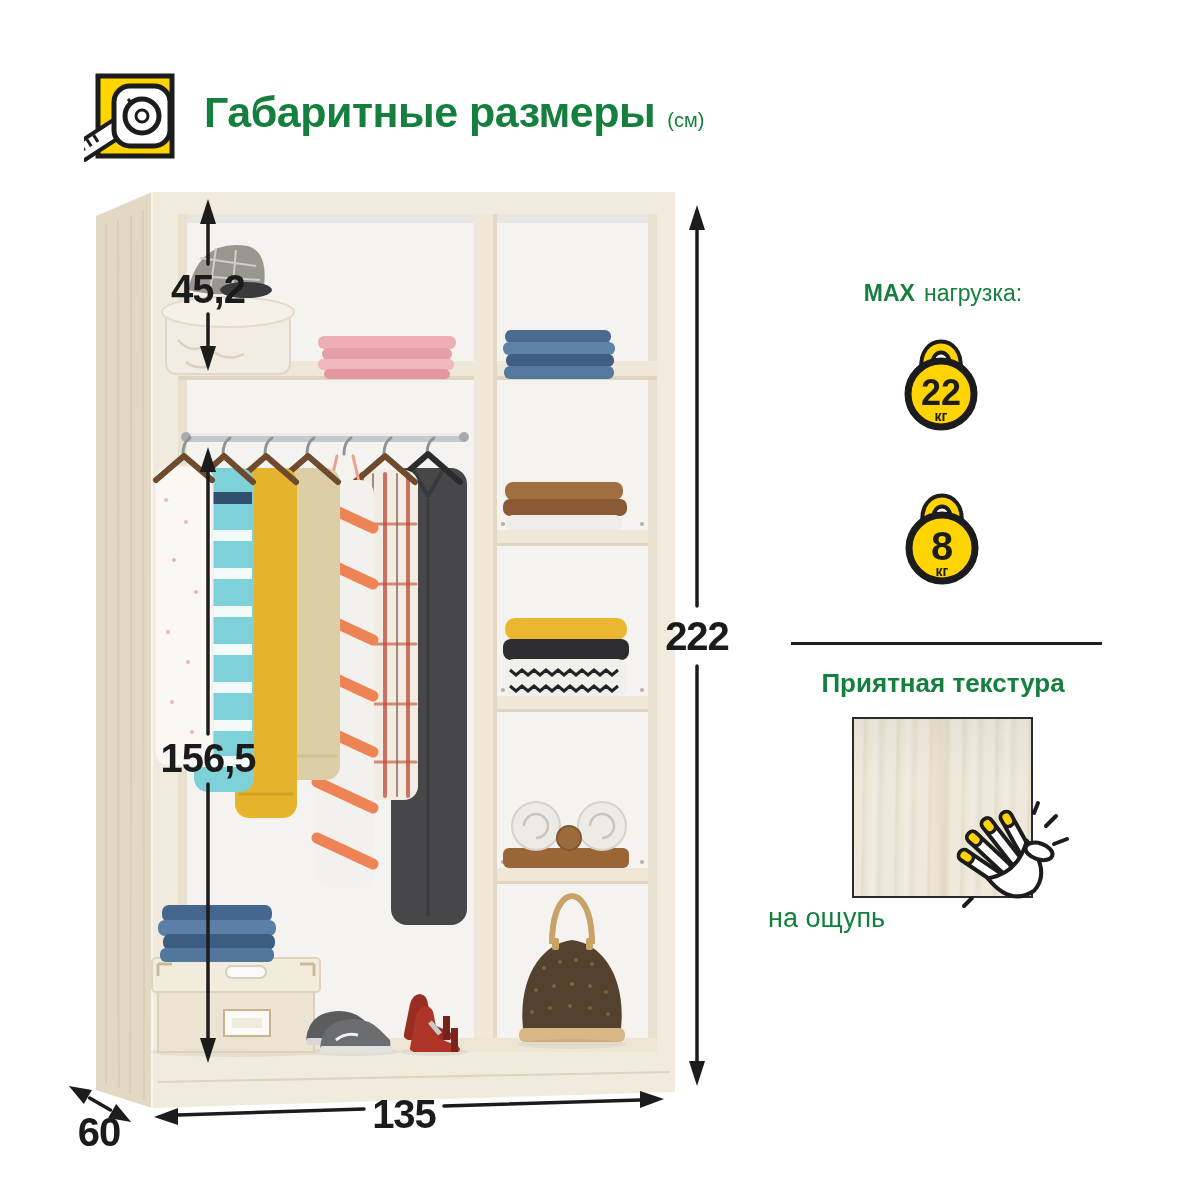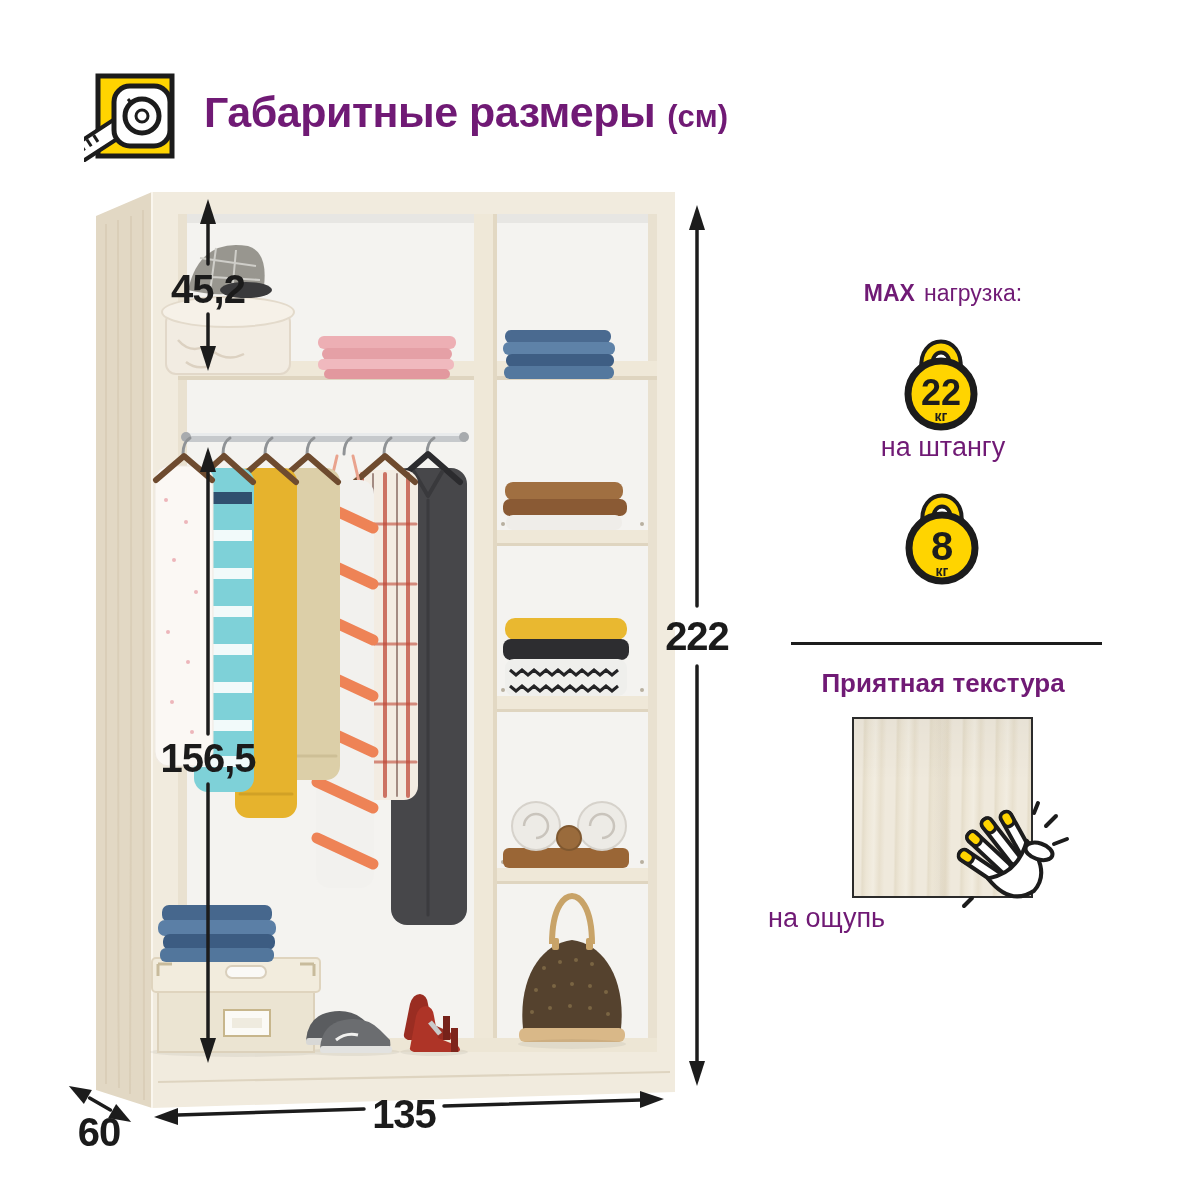--- a/index.html
+++ b/index.html
@@ -1,25 +1,25 @@
 <!DOCTYPE html>
 <html><head>
 <meta charset="utf-8">
 <style>
   * { margin:0; padding:0; box-sizing:border-box; }
   html,body { background:#ffffff; }
   .canvas {
     position:relative; width:1182px; height:1182px; background:#ffffff;
-    font-family:"Liberation Sans", sans-serif; color:#701a75; overflow:hidden;
+    font-family:"Liberation Sans", sans-serif; color:#15803d; overflow:hidden;
   }
   .abs { position:absolute; }
   
   .page-title { left:204px; top:88px; display:flex; align-items:baseline; }
   .page-title .t { font-size:43px; font-weight:800; letter-spacing:-0.5px; }
-  .page-title .u { font-size:31px; font-weight:700; margin-left:12px; }
+  .page-title .u { font-size:20px; font-weight:400; margin-left:12px; }
   
   .load-heading { left:778px; top:280px; width:330px; text-align:center; font-size:23px; }
   .load-heading .max { font-weight:800; }
   .load-heading .rest { font-weight:400; margin-left:9px; }
   .kb-label { width:330px; left:778px; text-align:center; font-size:27px; font-weight:400; }
   .divider { left:791px; top:642px; width:311px; height:3px; background:#1d1d1d; }
   .texture-heading { left:768px; top:668px; width:350px; text-align:center; font-size:26px; font-weight:800; }
   .swatch {
     left:852px; top:717px; width:181px; height:181px; border:2px solid #2b2b2b;
     background:
@@ -337,21 +337,20 @@
     <span class="max">MAX</span><span class="rest">нагрузка:</span>
   </div>
 
   <svg class="abs" style="left:897px; top:330px;" width="88" height="102" viewBox="0 0 88 102">
     <path d="M30,38 C27,10 61,10 58,38" stroke="#1c1c1c" stroke-width="15" fill="none" stroke-linecap="round"></path>
     <path d="M30,38 C27,10 61,10 58,38" stroke="#FFD400" stroke-width="7" fill="none" stroke-linecap="round"></path>
     <circle cx="44" cy="64" r="33" fill="#FFD400" stroke="#1c1c1c" stroke-width="7"></circle>
     <text class="kb-num" x="44" y="75" text-anchor="middle" font-size="36">22</text>
     <text class="kb-num" x="44" y="91" text-anchor="middle" font-size="14">кг</text>
   </svg>
-  <div class="abs kb-label" style="top:432px;">на штангу</div>
 
   <svg class="abs" style="left:898px; top:484px;" width="88" height="102" viewBox="0 0 88 102">
     <path d="M30,38 C27,10 61,10 58,38" stroke="#1c1c1c" stroke-width="15" fill="none" stroke-linecap="round"></path>
     <path d="M30,38 C27,10 61,10 58,38" stroke="#FFD400" stroke-width="7" fill="none" stroke-linecap="round"></path>
     <circle cx="44" cy="64" r="33" fill="#FFD400" stroke="#1c1c1c" stroke-width="7"></circle>
     <text class="kb-num" x="44" y="76" text-anchor="middle" font-size="40">8</text>
     <text class="kb-num" x="44" y="92" text-anchor="middle" font-size="14">кг</text>
   </svg>
 
   <div class="abs divider"></div>

